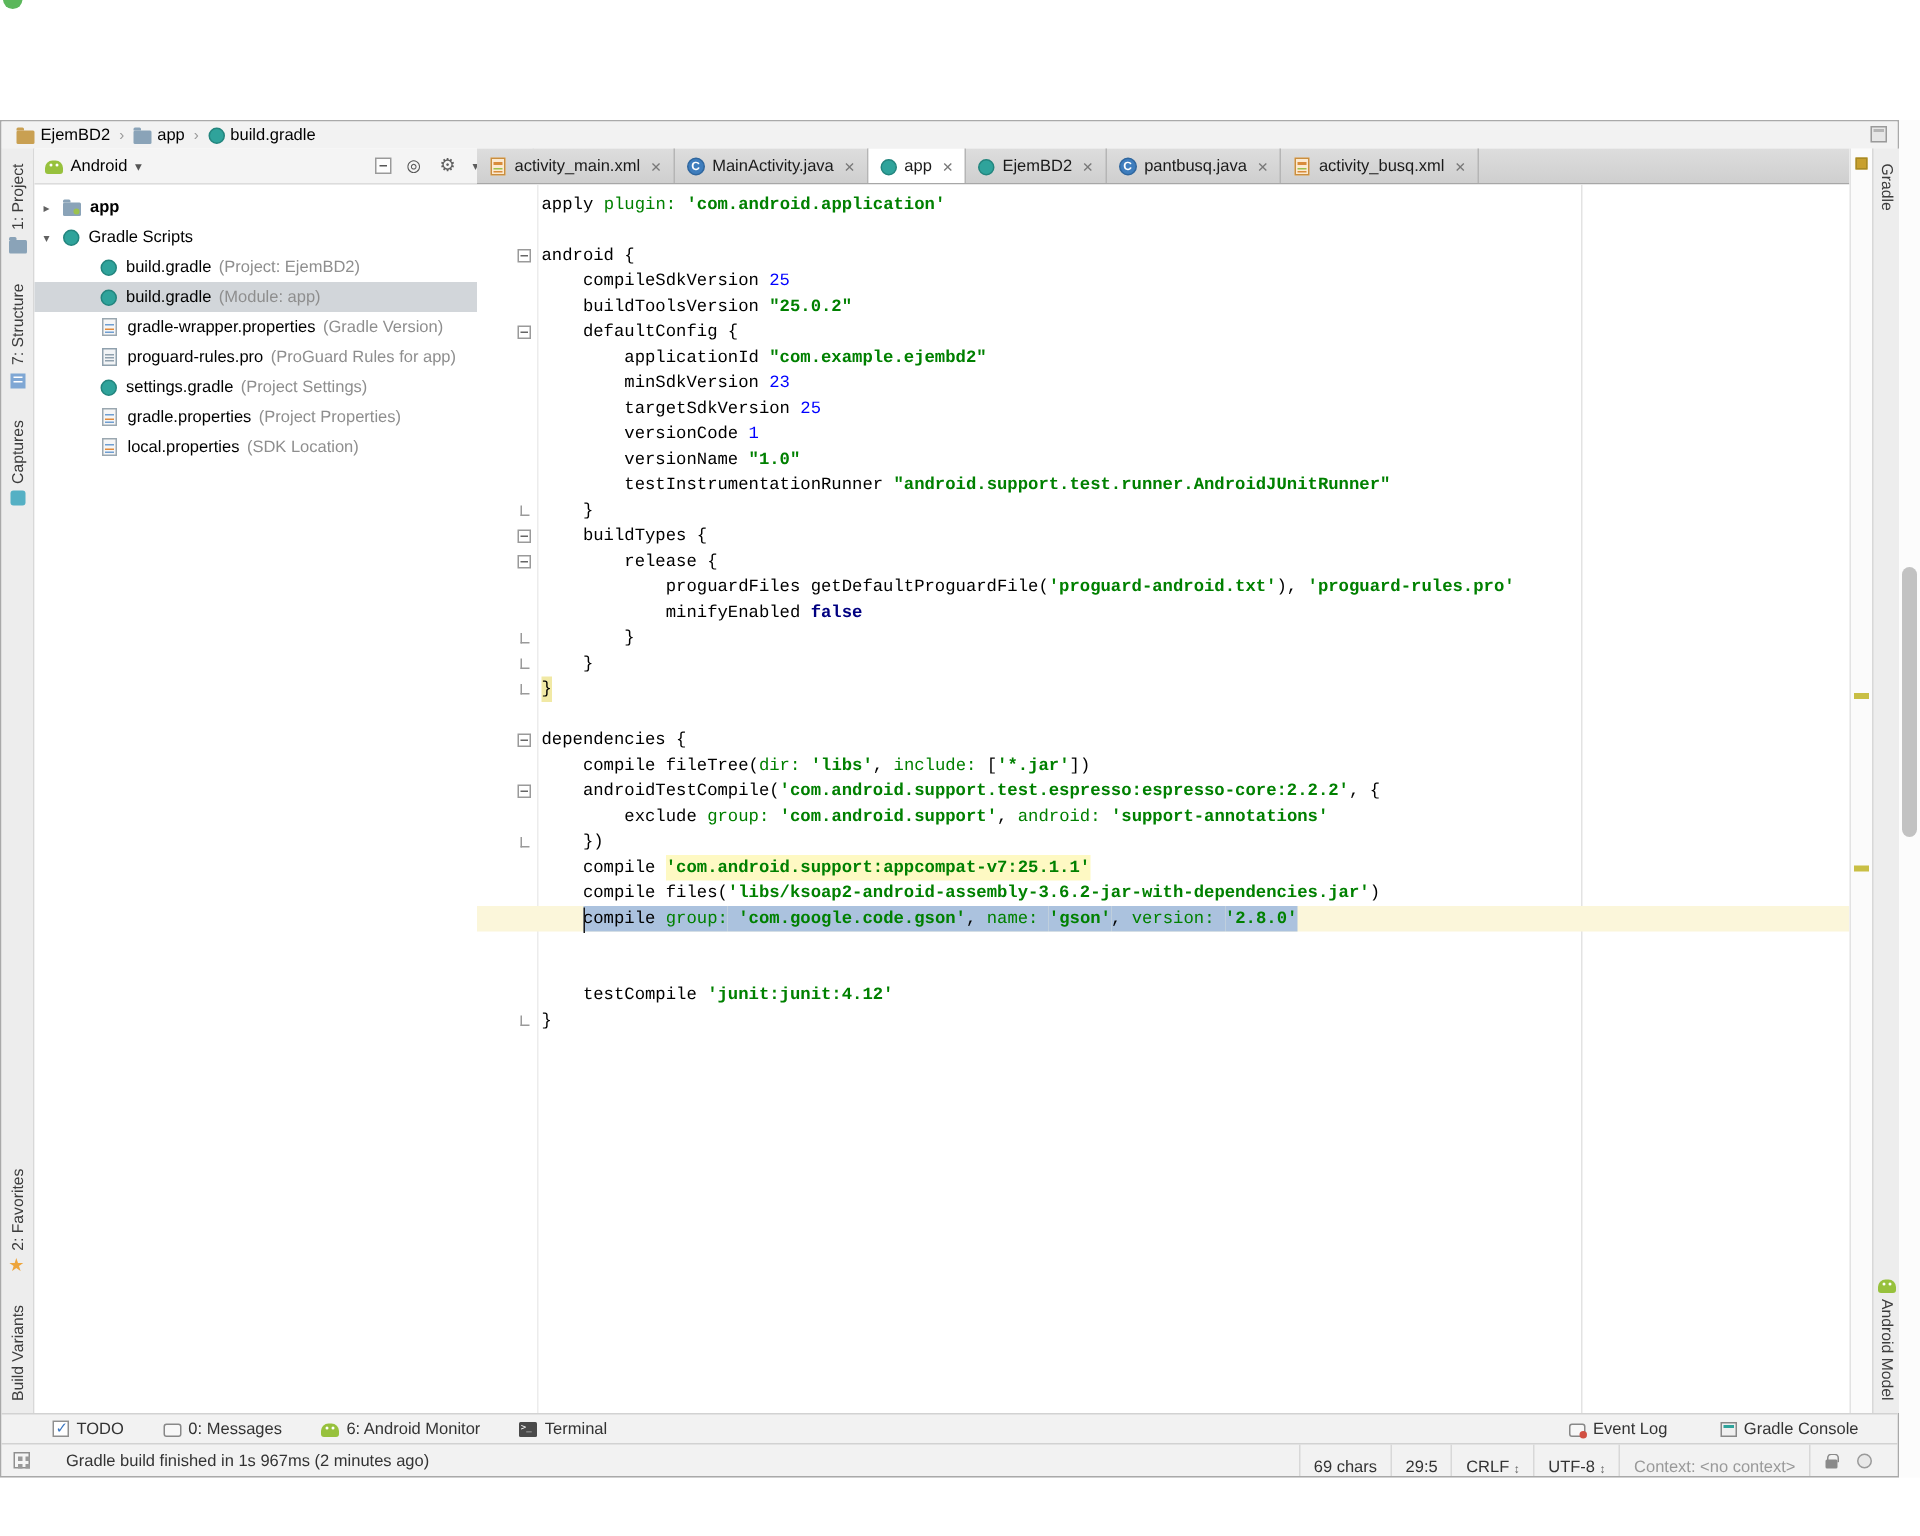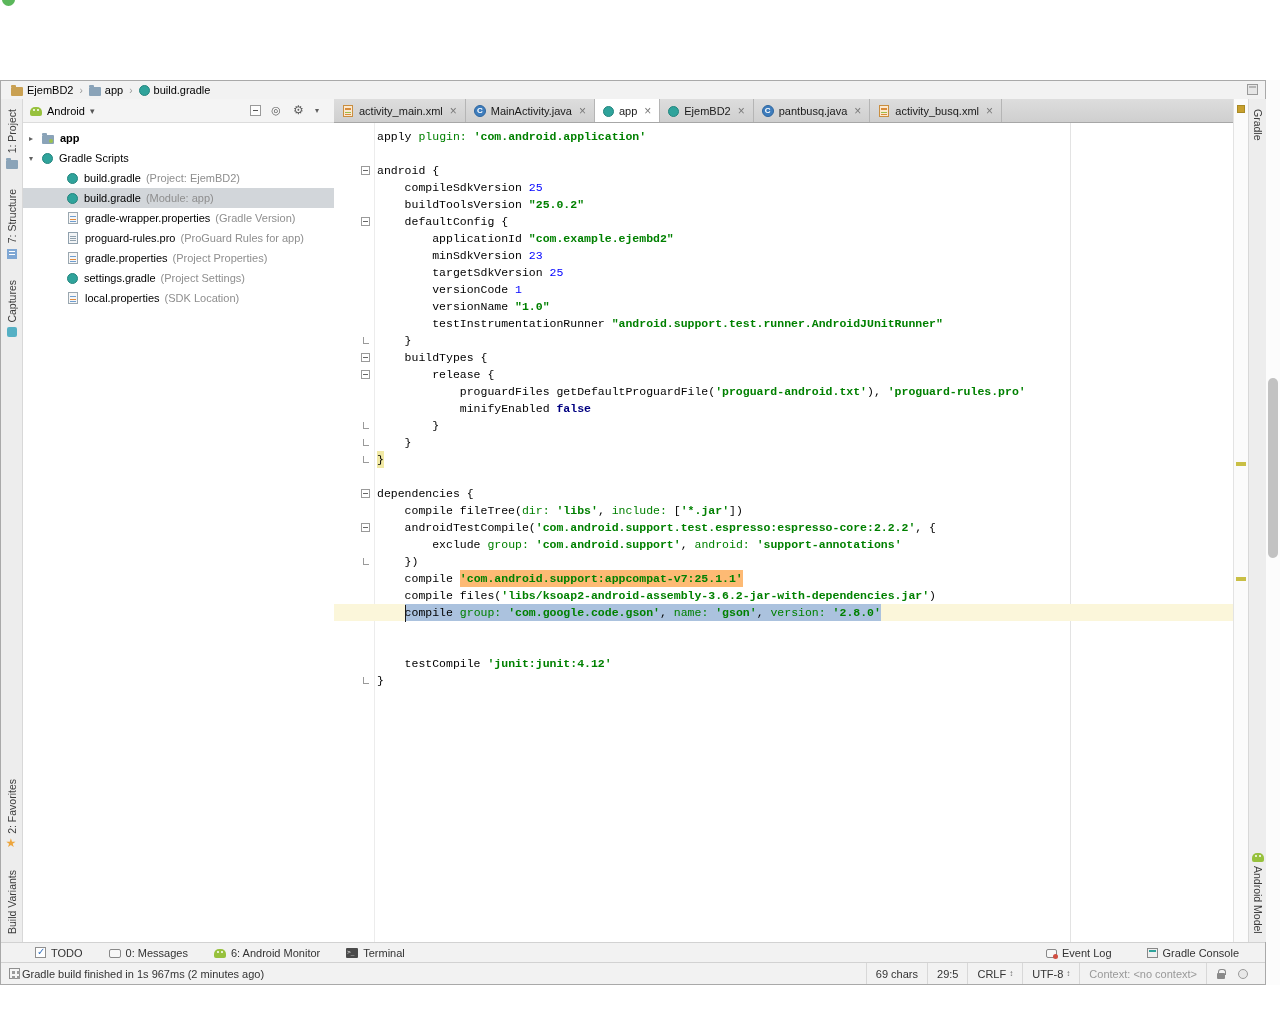--- a/index.html
+++ b/index.html
@@ -40,40 +40,40 @@
   .tree-row{height:20px;display:flex;align-items:center;white-space:nowrap}
   .tree-row.depth0{padding-left:6px}
   .tree-row.depth1{padding-left:44px}
   .tree-row.selected{background:#d2d6da}
   .tree-row .arrow{width:13px;color:#616161;font-size:8px;text-align:left;flex:none}
   .tree-row .t-label{margin-left:6px}
   .tree-row .t-label.bold{font-weight:bold}
   .tree-row .hint{color:#8e8e8e;margin-left:5px}
 
   
-  .editor-zone{position:absolute;left:333px;top:0;bottom:0;width:915px;background:#fff}
+  .editor-zone{position:absolute;left:317px;top:0;bottom:0;width:915px;background:#fff}
   .tab-bar{height:24px;background:linear-gradient(#dddddd,#cfcfcf);border-bottom:1px solid #a7a7a7;display:flex;align-items:stretch;font-size:11px}
   .tab{display:flex;align-items:center;gap:5px;padding:0 8px;border-right:1px solid #b5b5b5;color:#1a1a1a}
   .tab.selected{background:#ffffff}
   .tab .close{color:#787878;font-size:12px;margin-left:2px;line-height:10px}
 
   .editor{position:absolute;left:0;top:24px;right:0;bottom:0;background:#fff;font-family:Liberation Mono, monospace;font-size:11.5px;overflow:hidden}
   .gutter-sep{position:absolute;left:40px;top:0;bottom:0;width:1px;background:#ececec}
   .margin-guide{position:absolute;left:736px;top:0;bottom:0;width:1px;background:#e3e3e3}
   .code{position:absolute;left:0;top:5px;right:0}
   .code-line{height:17px;line-height:17px;white-space:pre;padding-left:43px;position:relative}
   .code-line.caret-row{background:#fbf6da}
   .code-line>span{display:inline-block;height:100%;vertical-align:top}
   .tok-p{color:#000}
   .tok-str{color:#008000;font-weight:bold}
   .tok-num{color:#0000ff}
   .tok-kw{color:#000080;font-weight:bold}
   .tok-key{color:#008000}
   .sel{background:#abc2de}
-  .warn{background:#fdba74}
+  .warn{background:#fef9c3}
   .hl{background:#f1e9a5}
   .fold{position:absolute}
   .fold.start{left:27px;top:4px;width:9px;height:9px;border:1px solid #9a9a9a;background:#fff}
   .fold.start::after{content:"";position:absolute;left:1px;right:1px;top:3px;height:1px;background:#666}
   .fold.end{left:29px;top:5px;width:6px;height:7px;border-left:1px solid #9a9a9a;border-bottom:1px solid #9a9a9a}
   .caret-bar{position:absolute;top:1px;width:1px;height:15px;background:#1a1a1a}
 
   
   .error-stripe{position:absolute;left:1232px;top:0;bottom:0;width:15px;background:#fbfbfb;border-left:1px solid #e3e3e3}
   .stripe-square{position:absolute;left:3px;top:6px;width:8px;height:8px;background:#c8a02e;border:1px solid #a88a25}
@@ -81,23 +81,23 @@
   .tick-1{top:363px}
   .tick-2{top:478px}
 
   
   .tool-bar{position:absolute;left:0;right:0;bottom:22px;height:20px;background:#f2f2f2;border-top:1px solid #d2d2d2;display:flex;font-size:11px;color:#333}
   .tb-left{display:flex;gap:26px;padding-left:34px}
   .tb-right{margin-left:auto;display:flex;gap:35px;padding-right:26px}
   .tb-item{display:flex;align-items:center;gap:5px}
 
   .status-bar{position:absolute;left:0;right:0;bottom:0;height:22px;background:#f2f2f2;border-top:1px solid #d2d2d2;display:flex;align-items:center;font-size:11px;color:#333;padding:0 8px}
-  .sb-msg{margin-left:2px}
+  .sb-msg{margin-left:24px}
   .sb-right{margin-left:auto;display:flex;align-items:center;height:100%}
-  .sb-seg{padding:0 9px;border-left:1px solid #d8d8d8;display:flex;align-items:center;gap:3px;height:100%}
+  .sb-seg{padding:0 9px;border-left:1px solid #d8d8d8;display:flex;align-items:flex-end;gap:3px;height:100%}
   .sb-seg.muted{color:#999}
   .updown{font-size:8px;color:#666}
   .sb-icons{display:flex;align-items:center;gap:10px;padding:0 8px;border-left:1px solid #d8d8d8;height:100%}
 
   
   .outer-scroll{position:absolute;left:1266px;top:80px;width:14px;height:905px;background:#fcfcfc}
   .outer-thumb{position:absolute;left:2px;top:298px;width:10px;height:180px;background:#c2c2c2;border-radius:6px}
 
   
   .ic{display:inline-block;position:relative;width:12px;height:12px;flex:none}
@@ -237,28 +237,28 @@
             <span class="ic ic-props"></span>
             <span class="t-label">gradle-wrapper.properties</span>
             <span class="hint">(Gradle Version)</span>
           </div>
           <div class="tree-row depth1">
             <span class="ic ic-pro"></span>
             <span class="t-label">proguard-rules.pro</span>
             <span class="hint">(ProGuard Rules for app)</span>
           </div>
           <div class="tree-row depth1">
+            <span class="ic ic-gradle"></span>
+            <span class="t-label">settings.gradle</span>
+            <span class="hint">(Project Settings)</span>
+          </div>
+          <div class="tree-row depth1">
             <span class="ic ic-props"></span>
             <span class="t-label">gradle.properties</span>
             <span class="hint">(Project Properties)</span>
-          </div>
-          <div class="tree-row depth1">
-            <span class="ic ic-gradle"></span>
-            <span class="t-label">settings.gradle</span>
-            <span class="hint">(Project Settings)</span>
           </div>
           <div class="tree-row depth1">
             <span class="ic ic-props"></span>
             <span class="t-label">local.properties</span>
             <span class="hint">(SDK Location)</span>
           </div>
         </div>
     </div>
 
     <div class="editor-zone">

